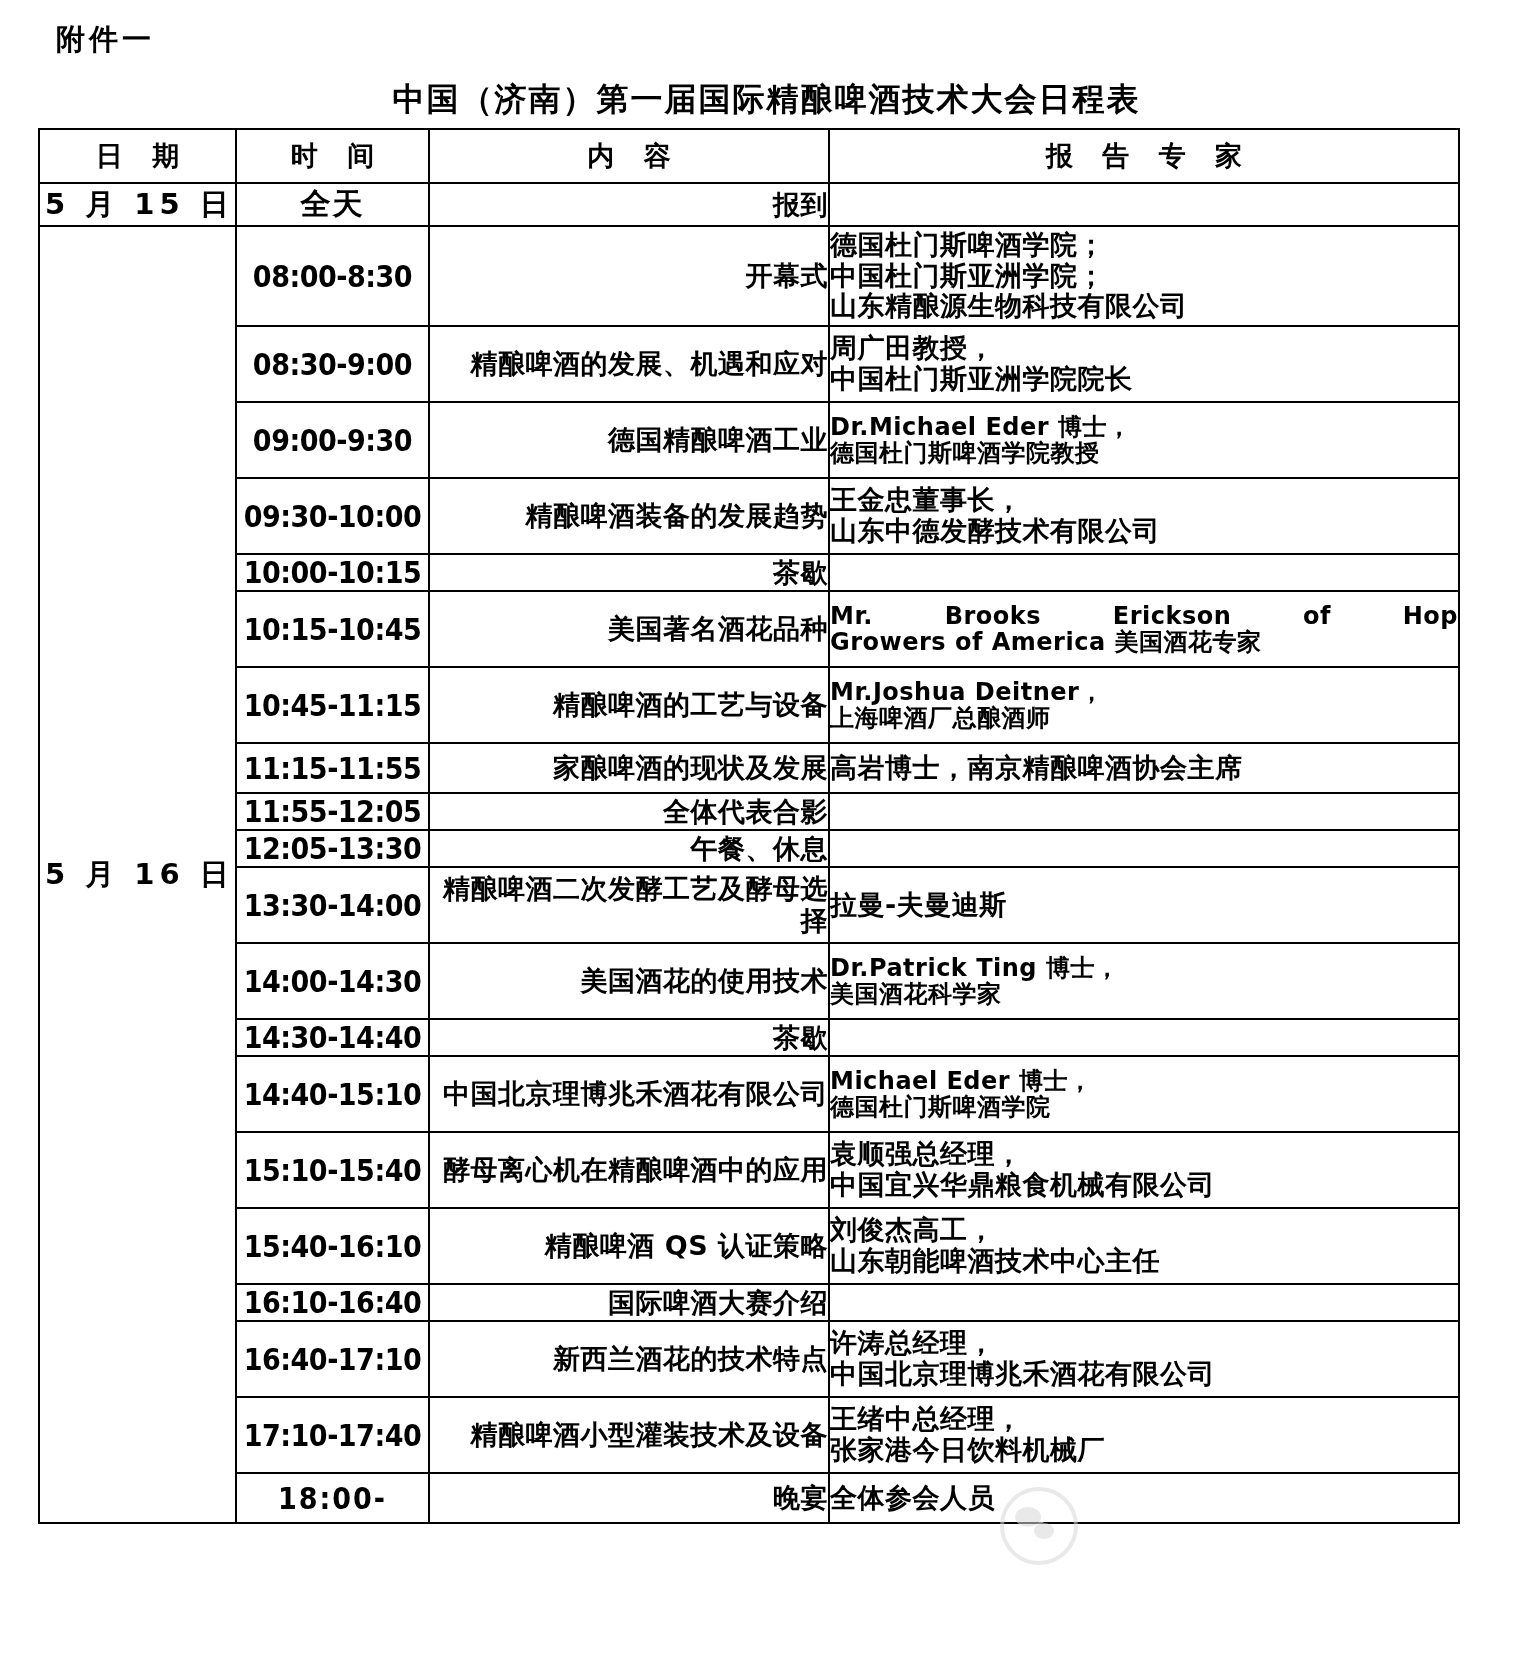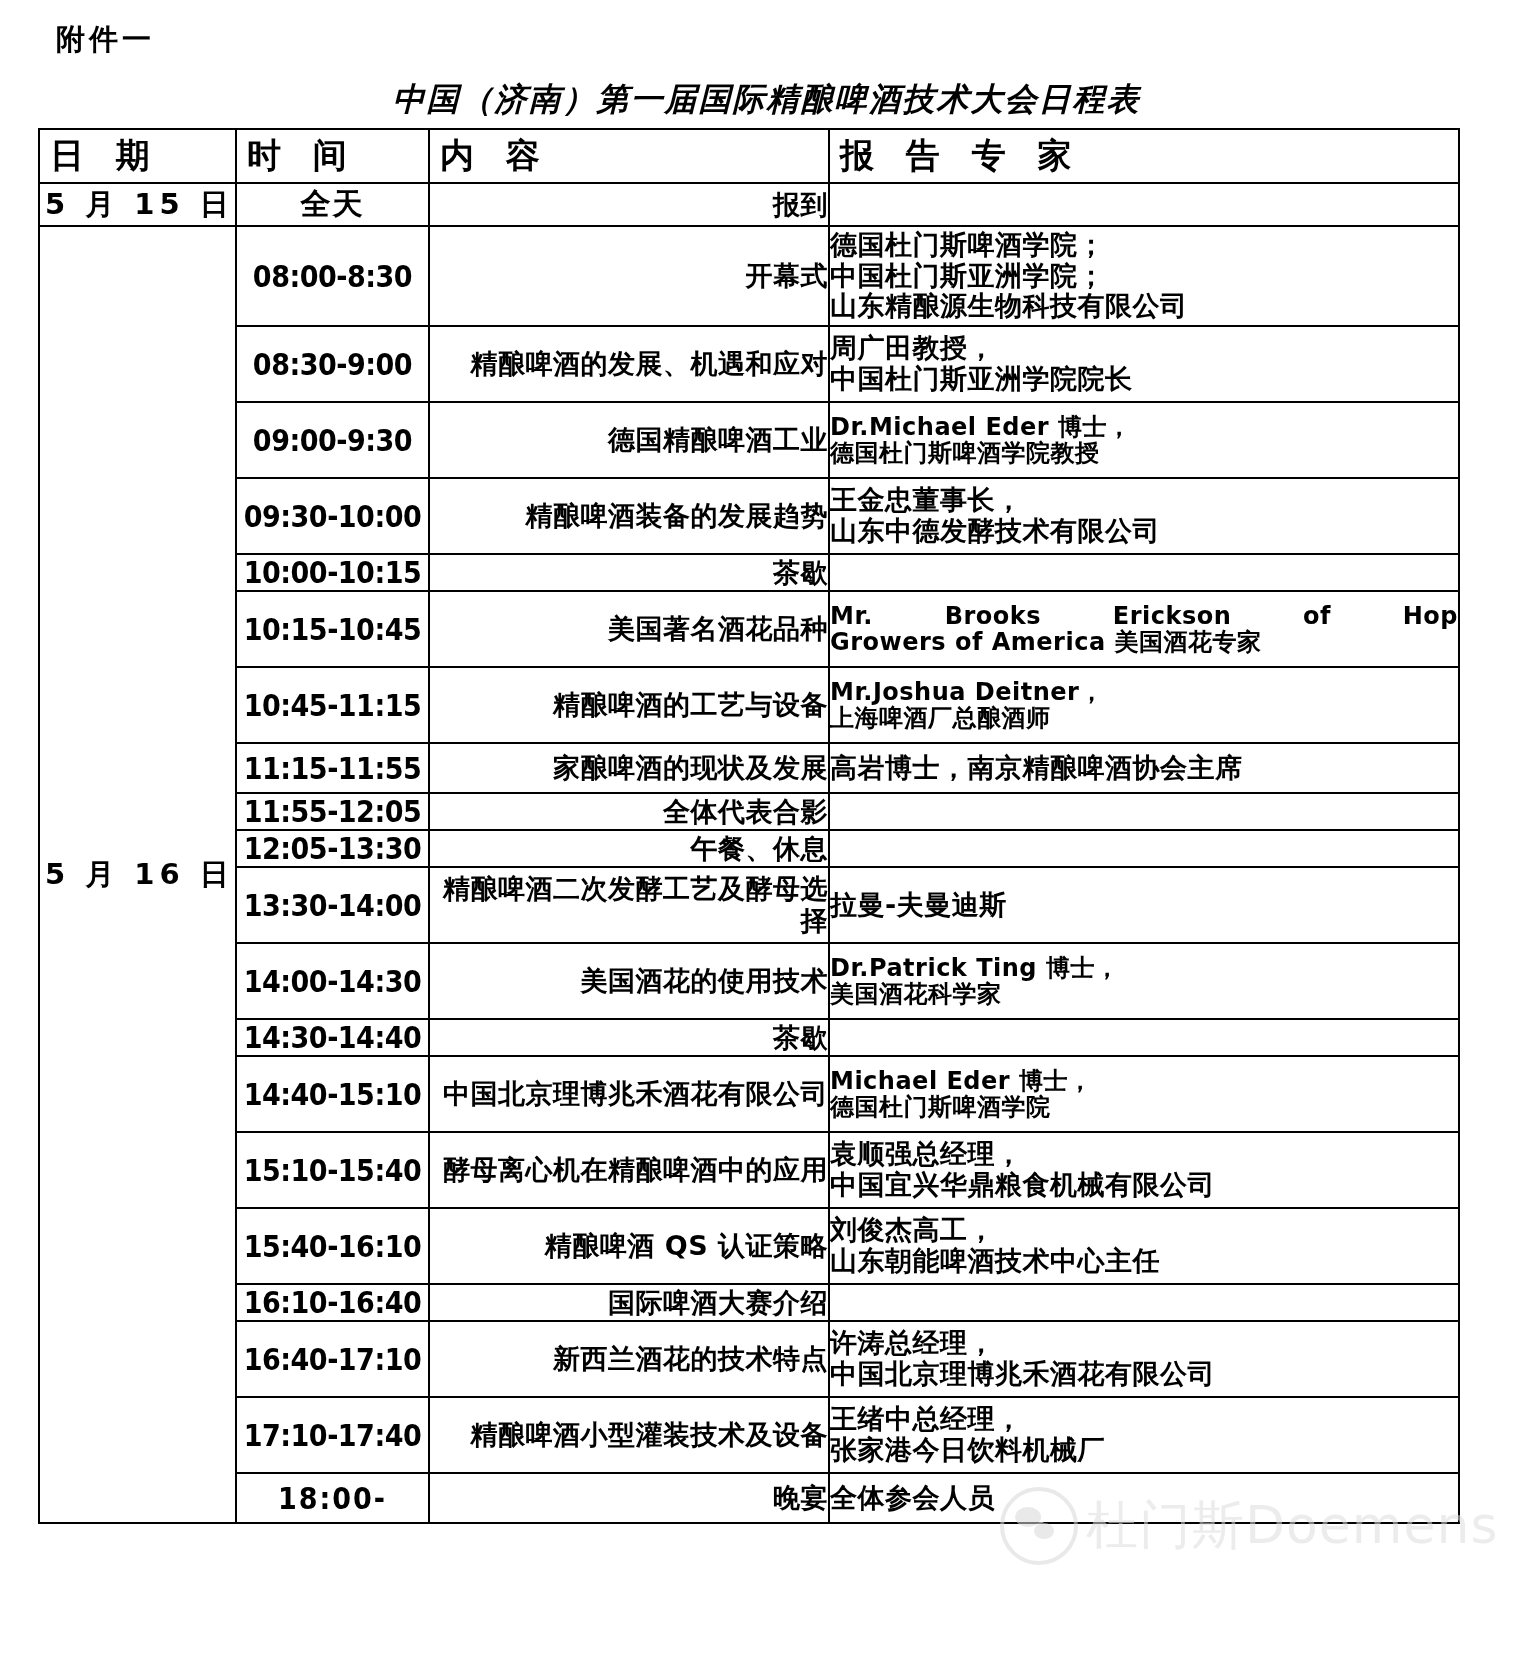--- a/index.html
+++ b/index.html
@@ -31,21 +31,20 @@
   #doc-title {
     position: absolute;
     left: 0;
     right: 0;
     top: 78px;
     text-align: center;
     font-size: 32px;
     font-weight: bold;
     letter-spacing: 2px;
     white-space: nowrap;
-    font-style: italic;
   }
 
   
   #schedule-table {
     position: absolute;
     left: 38px;
     top: 128px;
     width: 1420px;
     border-collapse: collapse;
     table-layout: fixed;
@@ -61,22 +60,22 @@
   }
 
   col.c-date { width: 197px; }
   col.c-time { width: 193px; }
   col.c-topic { width: 400px; }
   col.c-speaker { width: 630px; }
 
   
   .hdr {
     height: 52px;
-    text-align: left;
-    font-size: 34px;
+    text-align: center;
+    font-size: 27px;
     letter-spacing: 10px;
     text-indent: 10px;
   }
 
   
   .date-cell {
     text-align: left;
     font-size: 29px;
     letter-spacing: 5px;
     text-indent: 5px;
@@ -342,14 +341,13 @@
         <td class="topic-cell">晚宴</td>
         <td class="speaker-cell">
           <span class="ln">全体参会人员</span>
         </td>
       </tr>
     </tbody>
 </table>
 
 <div id="watermark">
   <span class="wm-logo"></span>
-  <span class="wm-text">杜门斯Doemens</span>
 </div>
 
 </body></html>

